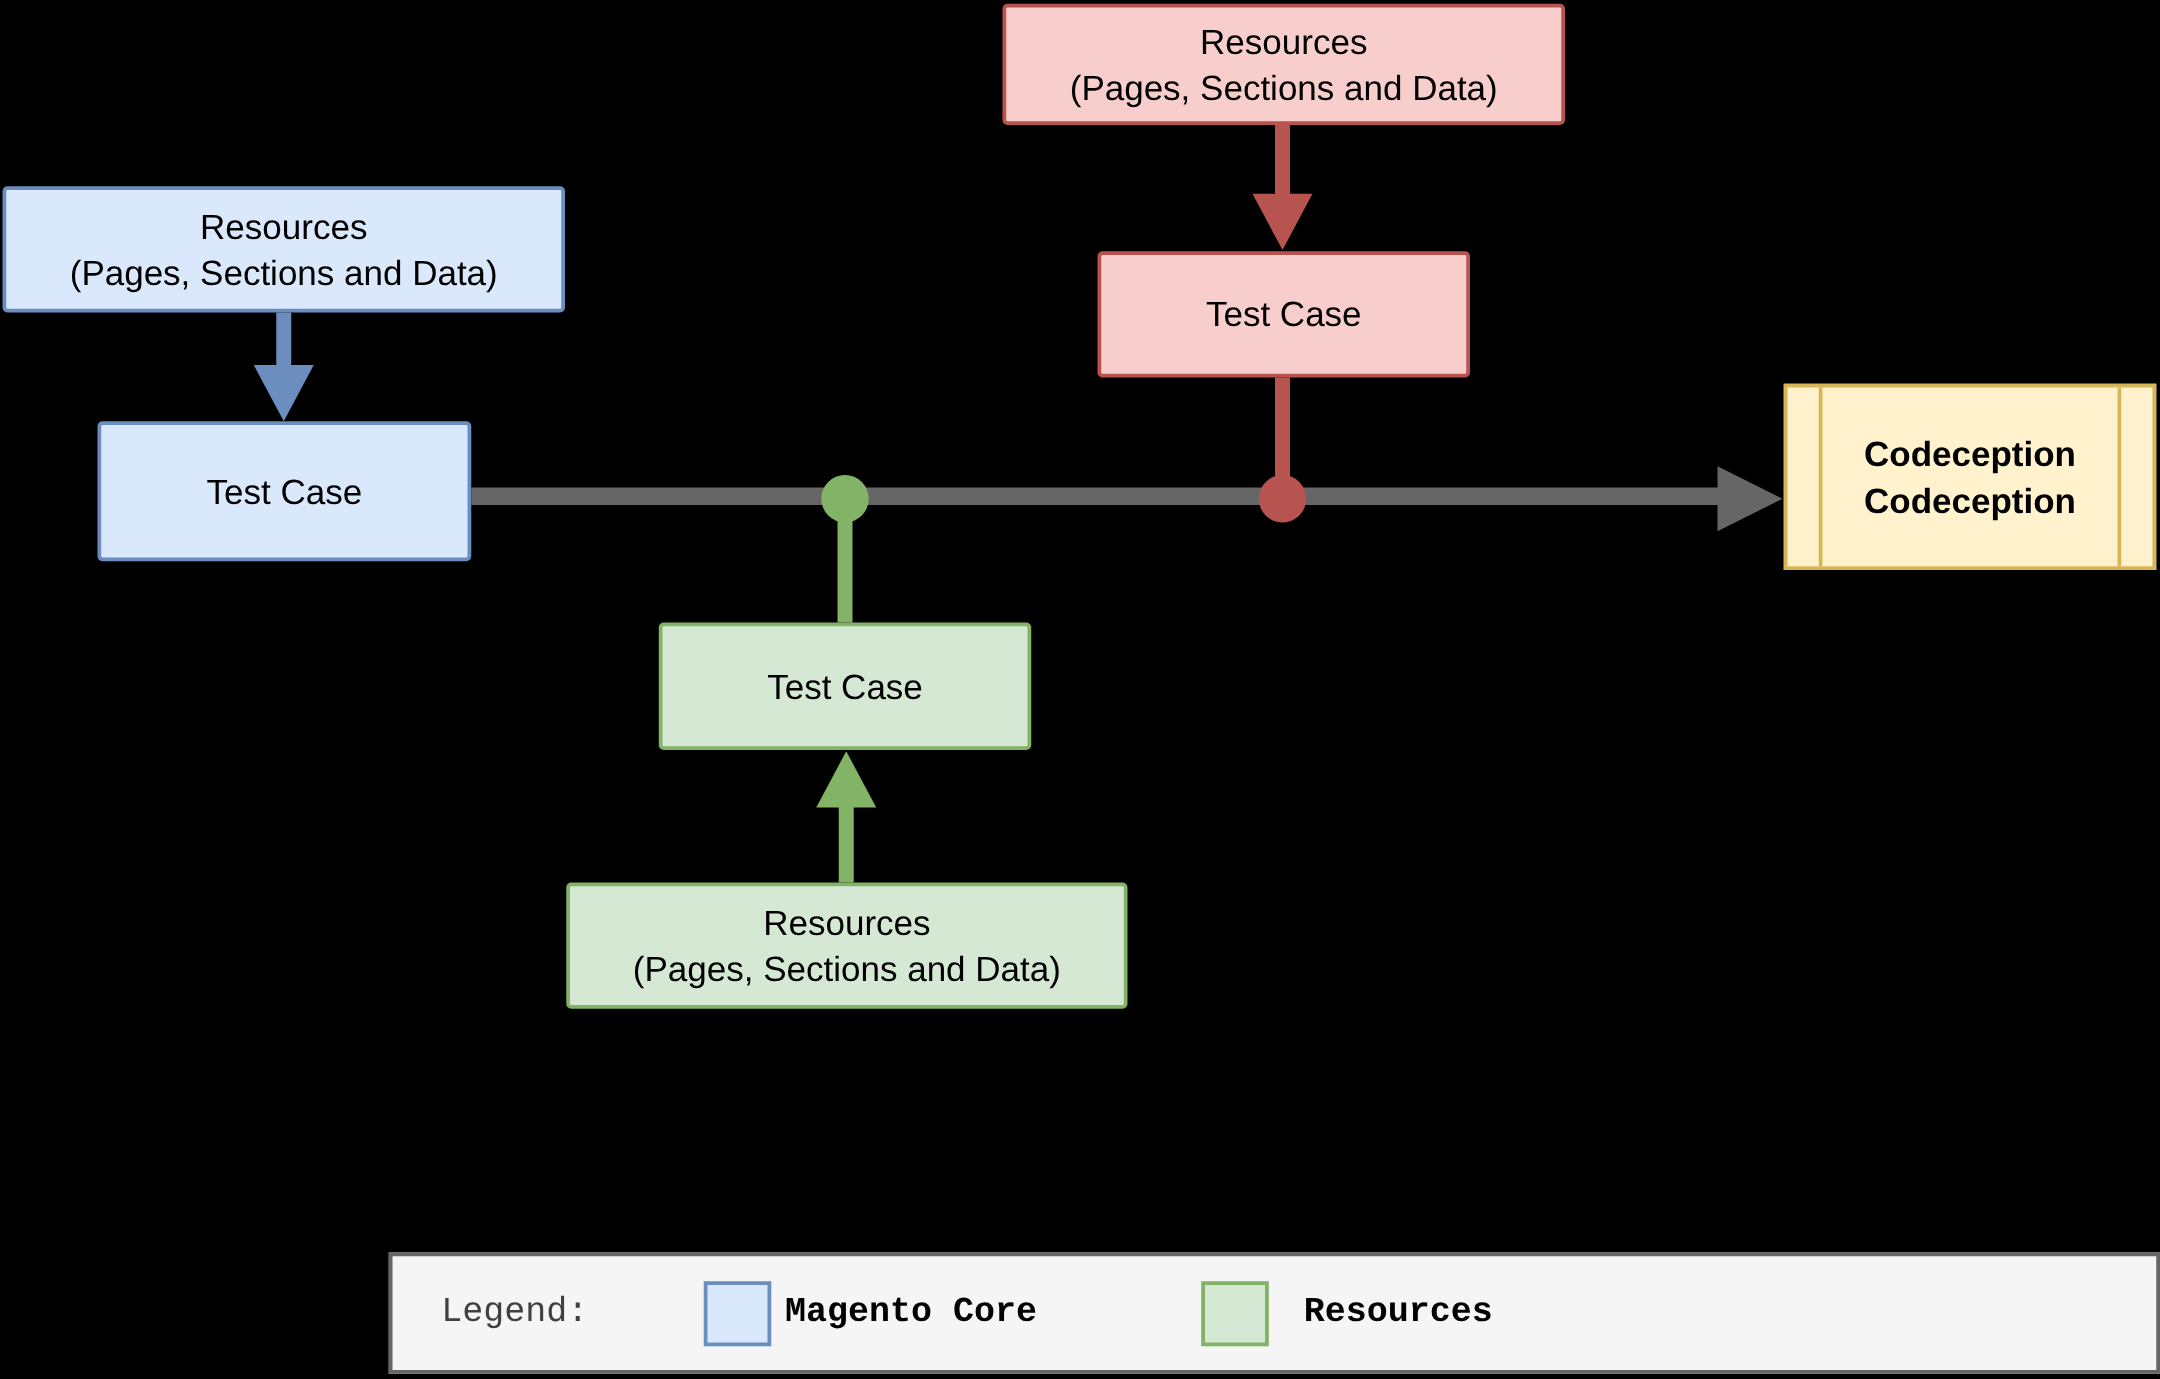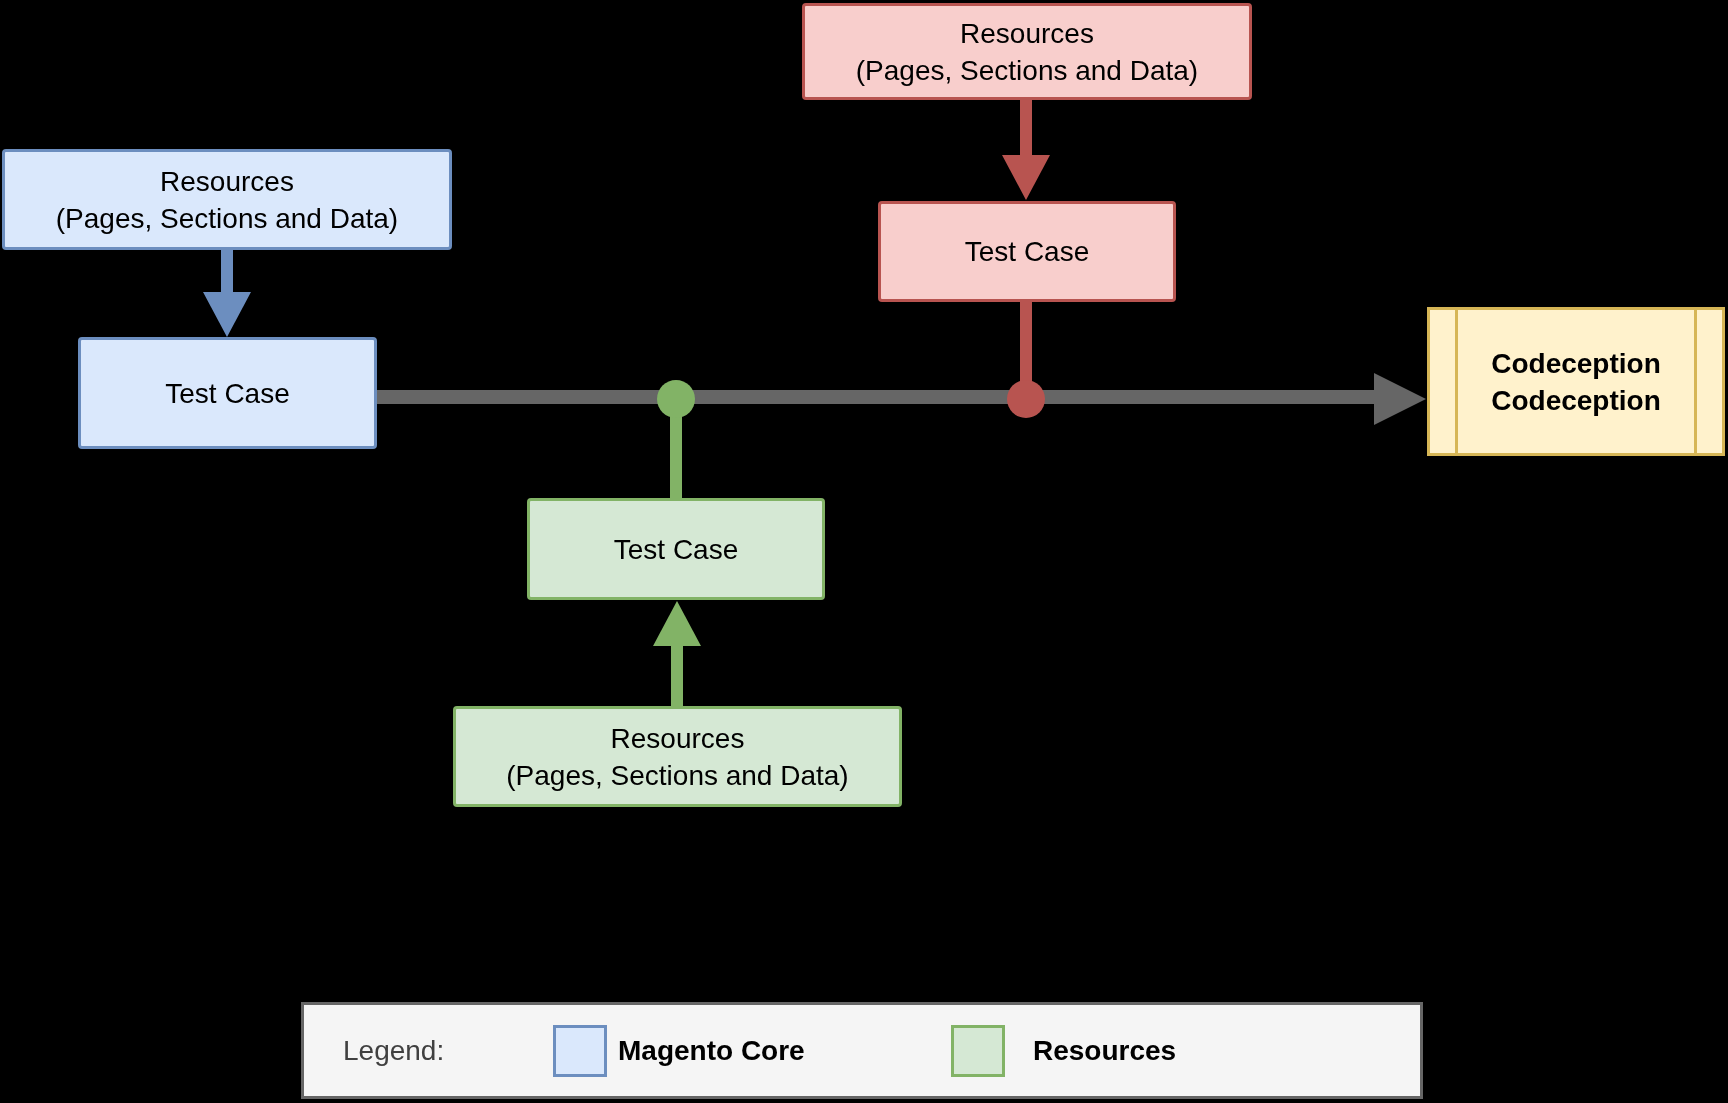--- a/index.html
+++ b/index.html
@@ -70,23 +70,24 @@
 
   
   #red-connector  {left:1020px;top:302px;height:97px;background:var(--red-stroke);}
   #green-connector{left:670px; top:399px;height:99px;background:var(--green-stroke);}
   .dot{position:absolute;width:38px;height:38px;border-radius:50%;}
   #red-dot  {left:1007px;top:380px;background:var(--red-stroke);}
   #green-dot{left:657px; top:380px;background:var(--green-stroke);}
 
   
   #legend{
-    position:absolute;left:301px;top:1002px;width:1122px;height:97px;
+    position:absolute;left:311px;top:1002px;width:1417px;height:97px;
     background:var(--legend-bg);border:3px solid var(--legend-border);
     box-sizing:border-box;
+    font-family:Liberation Mono, monospace;
   }
   #legend-title{
     position:absolute;left:39px;top:0;height:91px;
     display:flex;align-items:center;
     font-size:28px;color:var(--legend-title-color);
   }
   .legend-item{
     position:absolute;top:0;height:91px;
     display:flex;align-items:center;gap:28px;
   }

